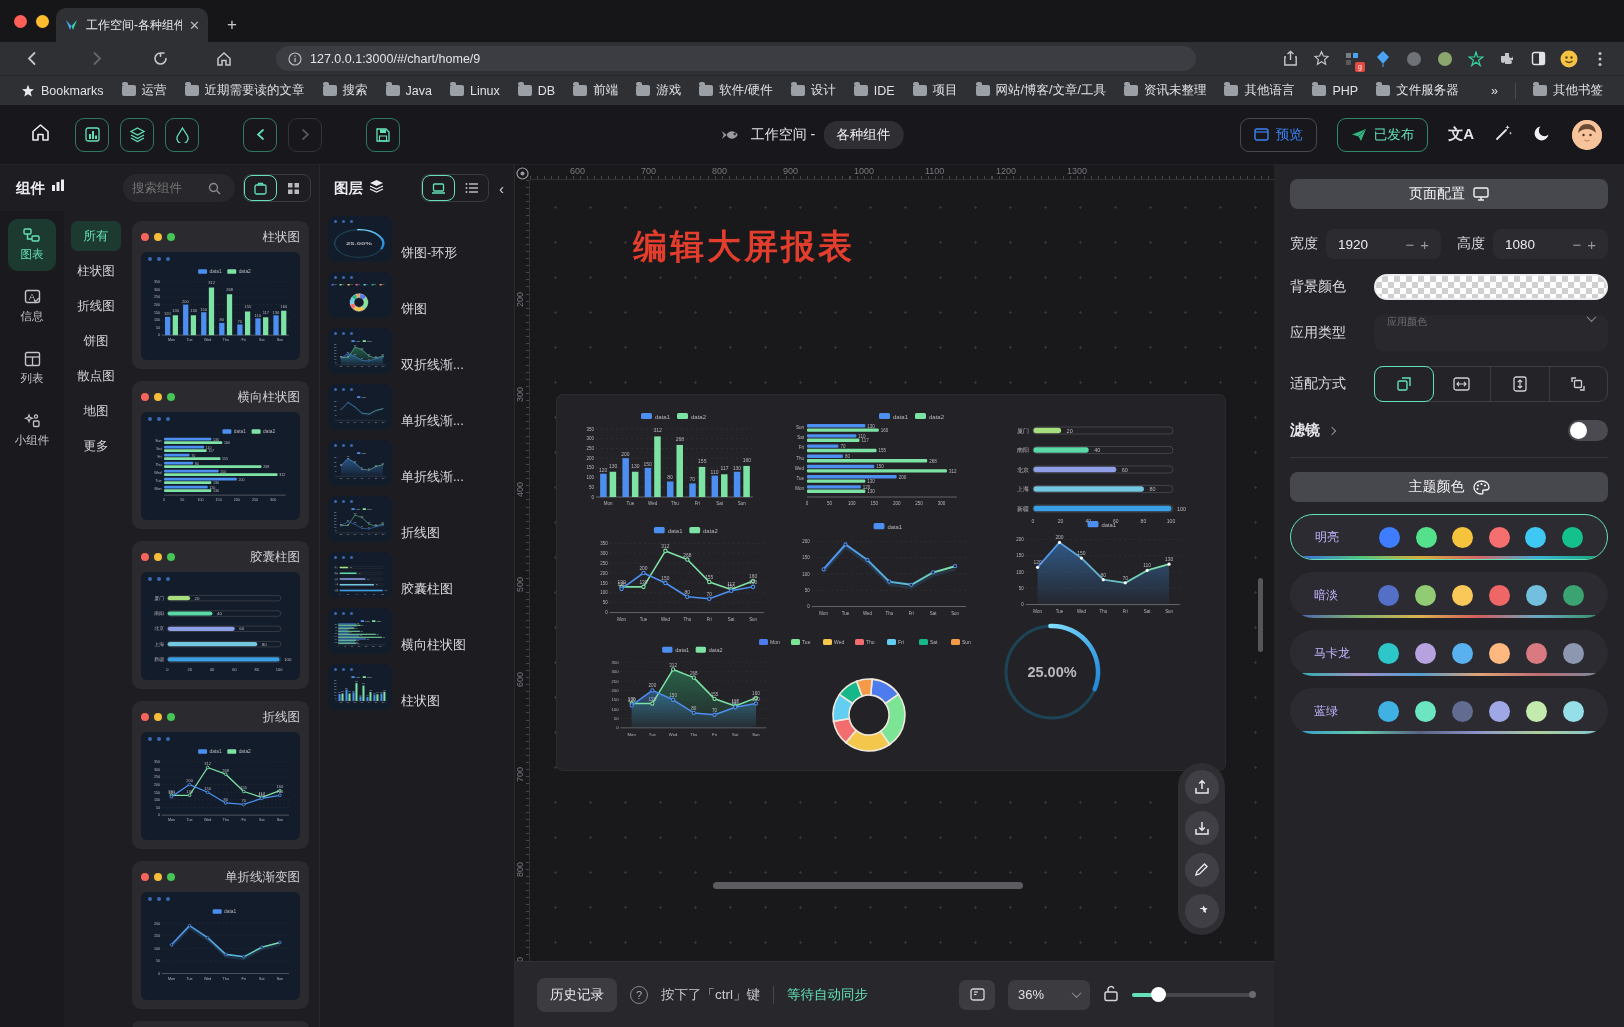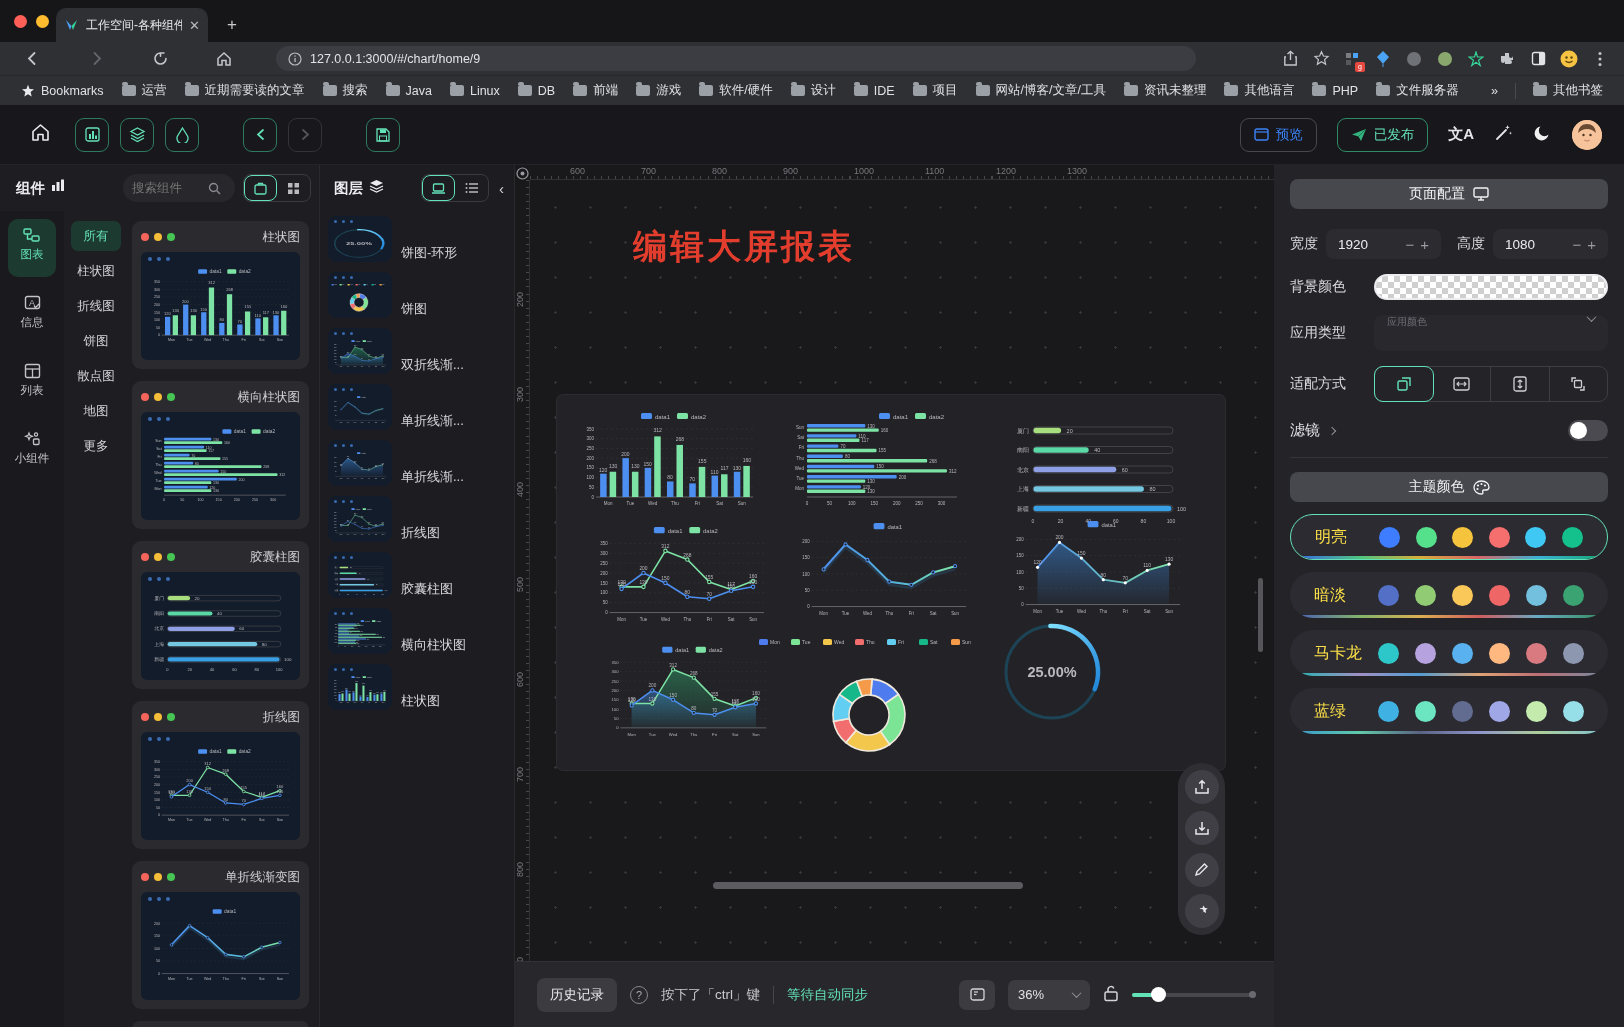--- a/index.html
+++ b/index.html
@@ -44,21 +44,21 @@
   .leftpanel { width:320px; background:#1e1e22; border-right:1px solid #29292e; display:flex; flex-direction:column; }
   .lp-head { height:46px; display:flex; align-items:center; padding:0 8px 0 16px; gap:8px; flex:none; }
   .lp-title { font-size:14.5px; color:#ececf0; display:flex; gap:6px; font-weight:bold; }
   .searchbox { margin-left:auto; width:112px; height:28px; background:#27272c; border-radius:14px; display:flex; align-items:center; padding:0 9px; gap:4px; }
   .searchbox input { background:transparent; border:none; outline:none; color:#c9c9ce; font-size:12.5px; width:72px; font-family:inherit; }
   .seg2 { display:flex; border:1px solid #3a3a40; border-radius:8px; overflow:hidden; height:28px; }
   .seg2 > div { width:33px; display:flex; align-items:center; justify-content:center; color:#b9b9be; }
   .seg2 > div.on { border:1px solid #63e2b7; border-radius:8px; color:#63e2b7; }
   .lp-body { display:flex; flex:1; overflow:hidden; }
   .rail { width:64px; background:#1a1a1e; padding-top:8px; flex:none; }
-  .rail-item { width:48px; margin:0 auto 10px; border-radius:10px; padding:8px 0 15px; display:flex; flex-direction:column; align-items:center; gap:4px; color:#c3c3c8; font-size:11.5px; }
+  .rail-item { width:48px; margin:0 auto 10px; border-radius:10px; padding:8px 0 9px; display:flex; flex-direction:column; align-items:center; gap:4px; color:#c3c3c8; font-size:11.5px; }
   .rail-item.on { background:#1d3a30; color:#63e2b7; }
   .cats { width:64px; padding-top:10px; flex:none; }
   .cat { width:50px; height:30px; margin:0 auto 5px; border-radius:7px; display:flex; align-items:center; justify-content:center; font-size:12.5px; color:#d2d2d7; }
   .cat.on { background:#1d3a30; color:#63e2b7; }
   .cards { flex:1; overflow:hidden; padding:10px 10px 0 4px; }
   .card { background:#2a2a2f; border-radius:9px; margin-bottom:12px; padding:6px 9px 9px; }
   .card-head { display:flex; align-items:center; height:20px; margin-bottom:5px; }
   .dots3 { display:flex; gap:5px; }
   .dots3 i { width:8px; height:8px; border-radius:50%; }
   .card-title { margin-left:auto; font-size:12.5px; color:#cfcfd4; }
@@ -123,28 +123,28 @@
   .cfg-row .cfg-label { width:74px; flex:none; }
   .swatch { flex:1; height:26px; border-radius:13px; border:2px solid #ececf0;
      background:repeating-conic-gradient(#cfcfcf 0 25%, #fff 0 50%); background-size:12px 12px; }
   .select { flex:1; height:36px; background:#28282d; border-radius:9px; display:flex; align-items:flex-start; padding:0 13px; font-size:10px; color:#6f6f76; }
   .select .chev { margin-left:auto; }
   .gbtn { flex:1; height:32px; background:#2d2d32; border-radius:8px; display:flex; align-items:center; justify-content:center; font-size:13.5px; color:#7b7b82; }
   .fitgrp { flex:1; display:flex; border:1px solid #3d3d43; border-radius:9px; height:36px; }
   .fit { flex:1; display:flex; align-items:center; justify-content:center; color:#cfcfd4; border-right:1px solid #3d3d43; }
   .fit:last-child { border-right:none; }
   .fit.on { border:1.5px solid #63e2b7; border-radius:9px; margin:-1px; color:#63e2b7; }
-  .filter-row { display:flex; align-items:center; margin-top:18px; }
+  .filter-row { display:flex; align-items:center; margin-top:18px;font-weight:bold; }
   .filter-row .lab { font-size:15px; color:#e6e6ea; display:flex; gap:9px; align-items:center; }
   .toggle { margin-left:auto; width:40px; height:21px; border-radius:11px; background:#4a4a50; position:relative; }
   .toggle i { position:absolute; left:2px; top:2px; width:17px; height:17px; border-radius:50%; background:#fff; }
   .cfg-divider { margin-top:16px; border-top:1px solid #35353a; }
   .theme-row { margin-top:12px; height:46px; border-radius:23px; background:#2b2b31; display:flex; align-items:center; padding:0 24px; position:relative; overflow:hidden; }
   .theme-row.on { border:1px solid #63e2b7; }
-  .theme-name { font-size:16px; color:#fde047; width:64px; flex:none; }
+  .theme-name { font-size:12px; color:#c4b5fd; width:64px; flex:none; }
   .theme-dots { flex:1; display:flex; justify-content:space-between; }
   .theme-dots i { width:21px; height:21px; border-radius:50%; }
   .theme-under { position:absolute; left:10px; right:10px; bottom:0; height:3px; border-radius:2px; opacity:.85; }
 
   svg text { font-family:"Liberation Sans","DejaVu Sans",sans-serif; fill:#b9b9be; }
   .t4{font-size:4.5px;} .t5{font-size:5px;} .t55{font-size:5.5px;} .t6{font-size:6px;}
   .end{text-anchor:end;} .mid{text-anchor:middle;}
 </style>
 </head>
 <body>
@@ -388,20 +388,29 @@
         </div>
     </div>
     <div style="display:flex;margin-left:44px">
       <div class="tbtn">
         <svg width="16" height="16" viewBox="0 0 16 16">
             <path d="M2 2 H11 L14 5 V14 H2 Z" stroke="currentColor" fill="none" stroke-width="1.3"></path>
             <rect x="5" y="2.5" width="6" height="3.5" fill="currentColor"></rect>
             <rect x="4.5" y="9" width="7" height="5" stroke="currentColor" fill="none"></rect>
           </svg>
         </div>
+    </div>
+    <div class="appbar-center">
+      <svg width="22" height="18" viewBox="0 0 22 18">
+        <path d="M6 9 C8 4 14 4 17 9 C14 14 8 14 6 9 Z" fill="#9a9aa0"></path>
+          <path d="M6 9 L1 5 L3 9 L1 13 Z" fill="#9a9aa0"></path>
+          <circle cx="14" cy="8" r="1.2" fill="#2a2a2e"></circle>
+        </svg>
+      <span style="font-size:14px;color:#e2e2e6">工作空间 -</span>
+      <span class="proj-pill">各种组件</span>
     </div>
     <div class="appbar-right">
       <div class="btn-outline">
         <svg width="15" height="13" viewBox="0 0 15 13">
             <rect x="1" y="1" width="13" height="11" rx="2" stroke="currentColor" fill="none" stroke-width="1.4"></rect>
             <line x1="1" y1="4" x2="14" y2="4" stroke="currentColor" stroke-width="1.2"></line>
           </svg>
         <span>预览</span>
         </div>
       <div class="btn-outline btn-publish">

